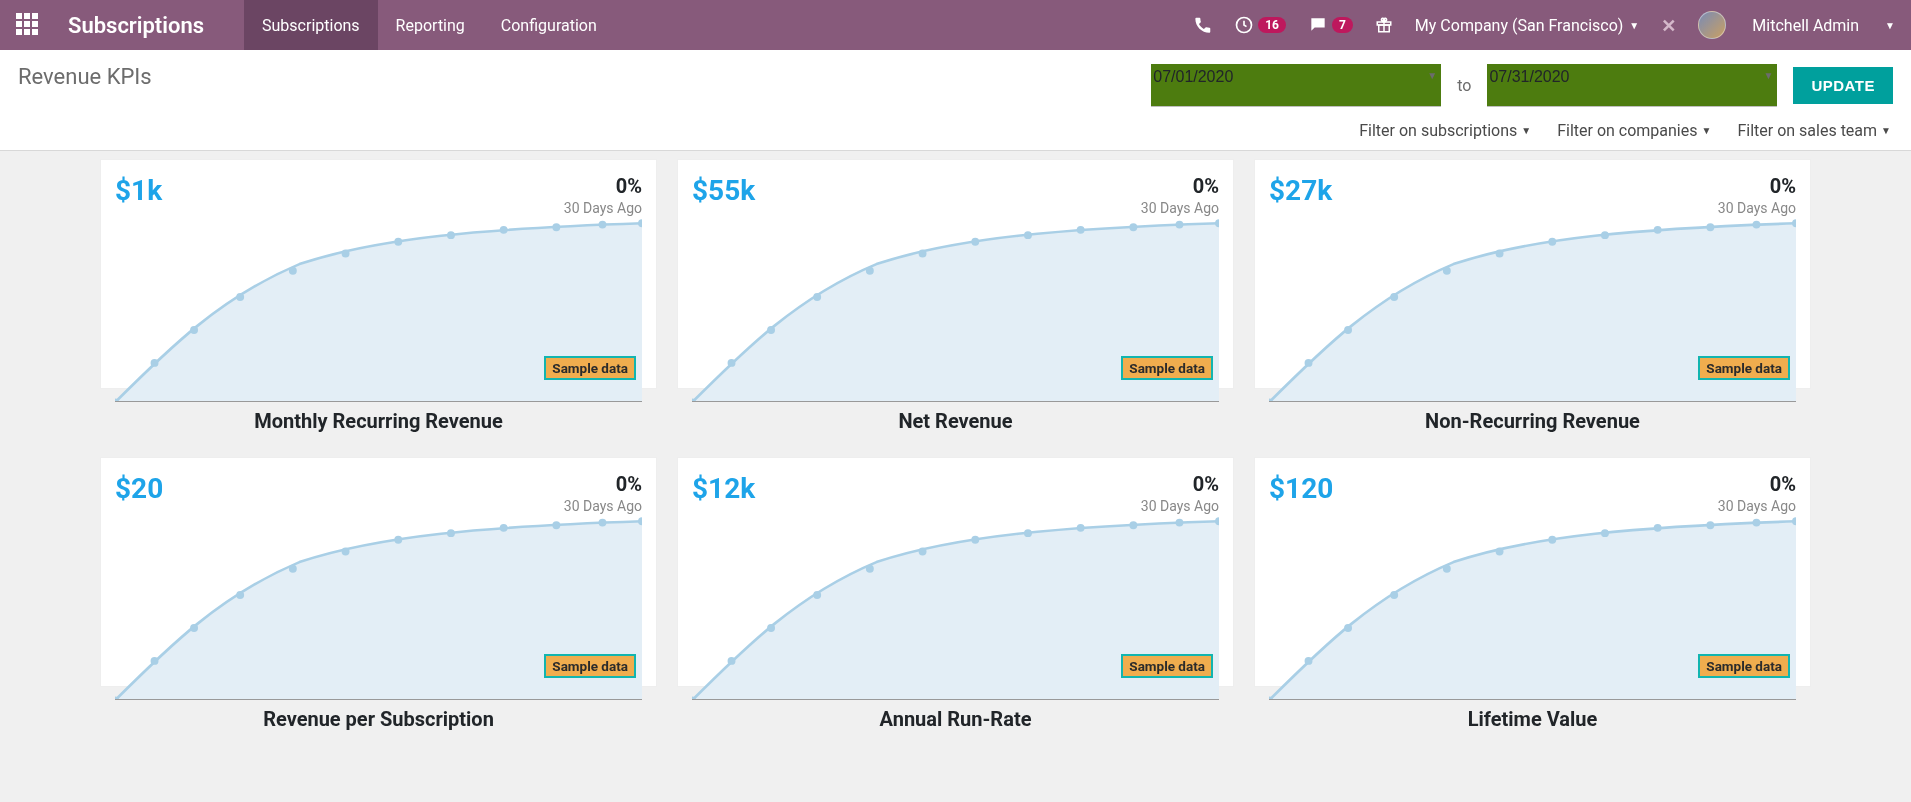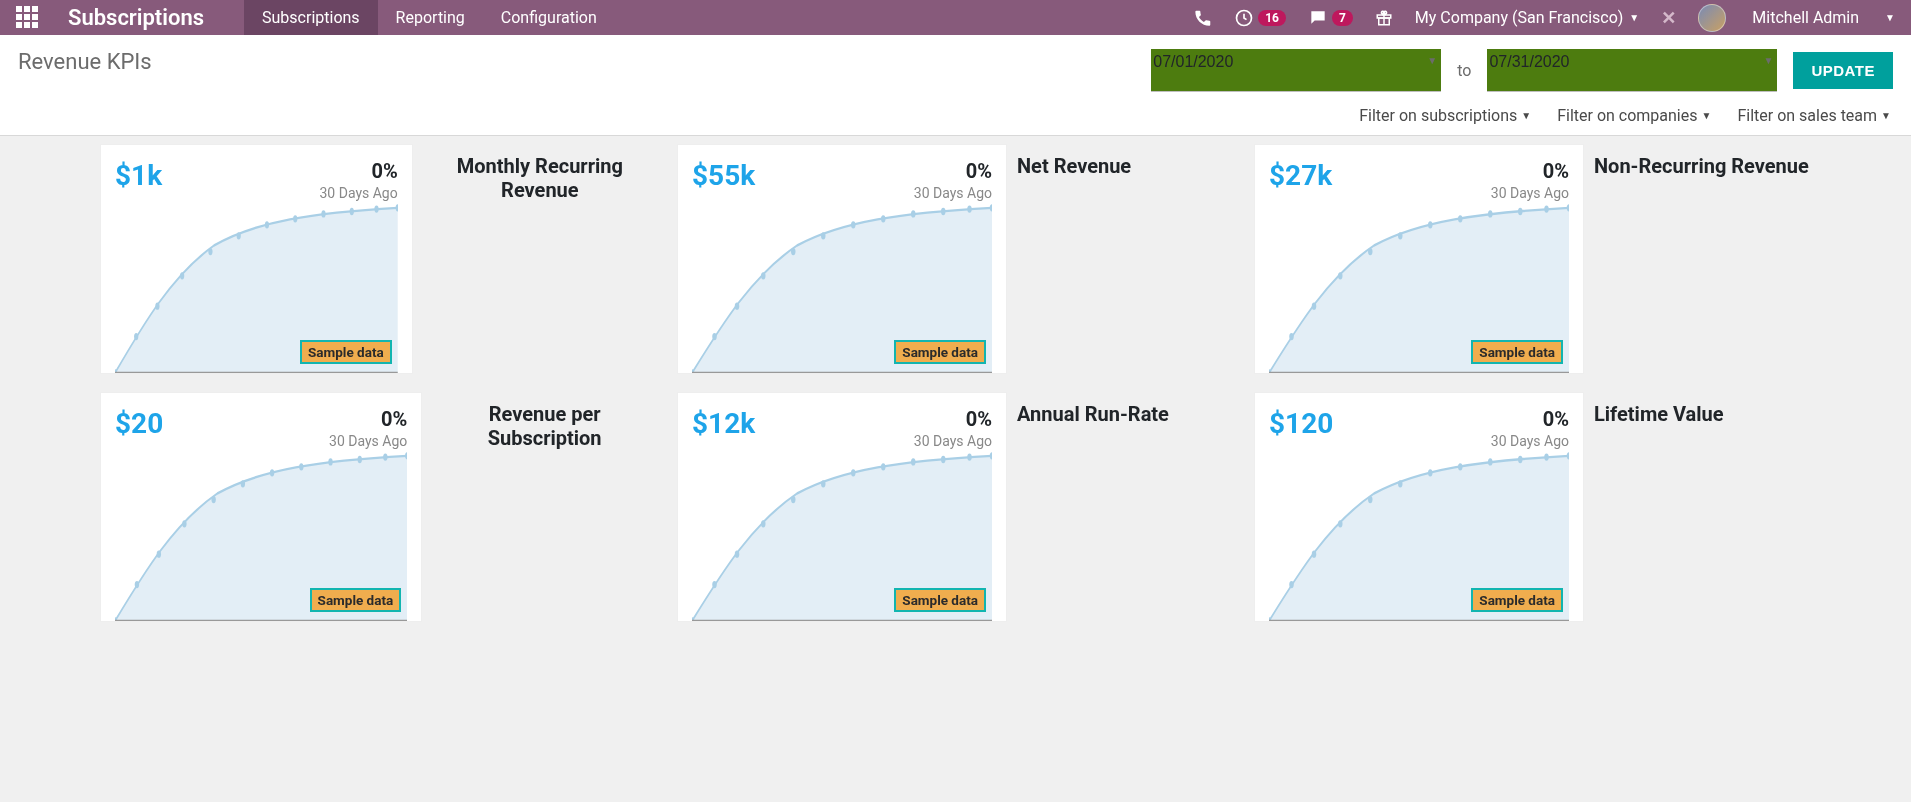--- a/index.html
+++ b/index.html
@@ -7,21 +7,21 @@
     font-family: -apple-system, BlinkMacSystemFont, "Segoe UI", Roboto, "Helvetica Neue", Arial, sans-serif;
     background: #f0f0f0;
     color: #212529;
     width: 1911px;
     height: 802px;
     overflow: hidden;
   }
   
   .topnav {
     background: #875a7b;
-    height: 35px;
+    height: 50px;
     display: flex;
     align-items: center;
     color: #fff;
     padding: 0 16px;
   }
   .apps-grid {
     width: 24px; height: 24px;
     display: grid; grid-template-columns: repeat(3,6px); grid-template-rows: repeat(3,6px);
     gap: 2px; cursor: pointer;
   }
@@ -81,29 +81,29 @@
     padding: 14px 14px 0 14px; display:flex; flex-direction:column;
   }
   .card-head { display:flex; justify-content:space-between; align-items:flex-start; }
   .metric-value { color:#1ea4e9; font-size:28px; font-weight:700; }
   .metric-right { text-align:right; }
   .metric-pct { font-size:20px; font-weight:700; color:#212529; }
   .metric-sub { font-size:14px; color:#888; margin-top:2px; }
   .chart-area { flex:1; position:relative; margin-top:2px; }
   .chart-svg { width:100%; height:100%; display:block; }
   .sample-badge {
-    position:absolute; right:6px; bottom:9px;
+    position:absolute; right:6px; bottom:22px;
     background:#f0ad4e; border:2px solid #12b5b0;
     color:#2b2b2b; font-size:13.5px; font-weight:700; padding:2px 6px;
   }
   .card-footer {
     text-align:center; font-size:20px; font-weight:700; color:#212529;
     padding:0; margin-top:0;
   }
-  .card-block { display:flex; flex-direction:row; gap:10px; }
+  .card-block { display:flex; flex-direction:column; gap:10px; }
   .card-block .card-footer { margin-top:10px; margin-bottom:6px; }
 </style>
 </head>
 <body>
 
 <div class="topnav">
   <div class="apps-grid">
     <span></span>
       <span></span>
       <span></span>

